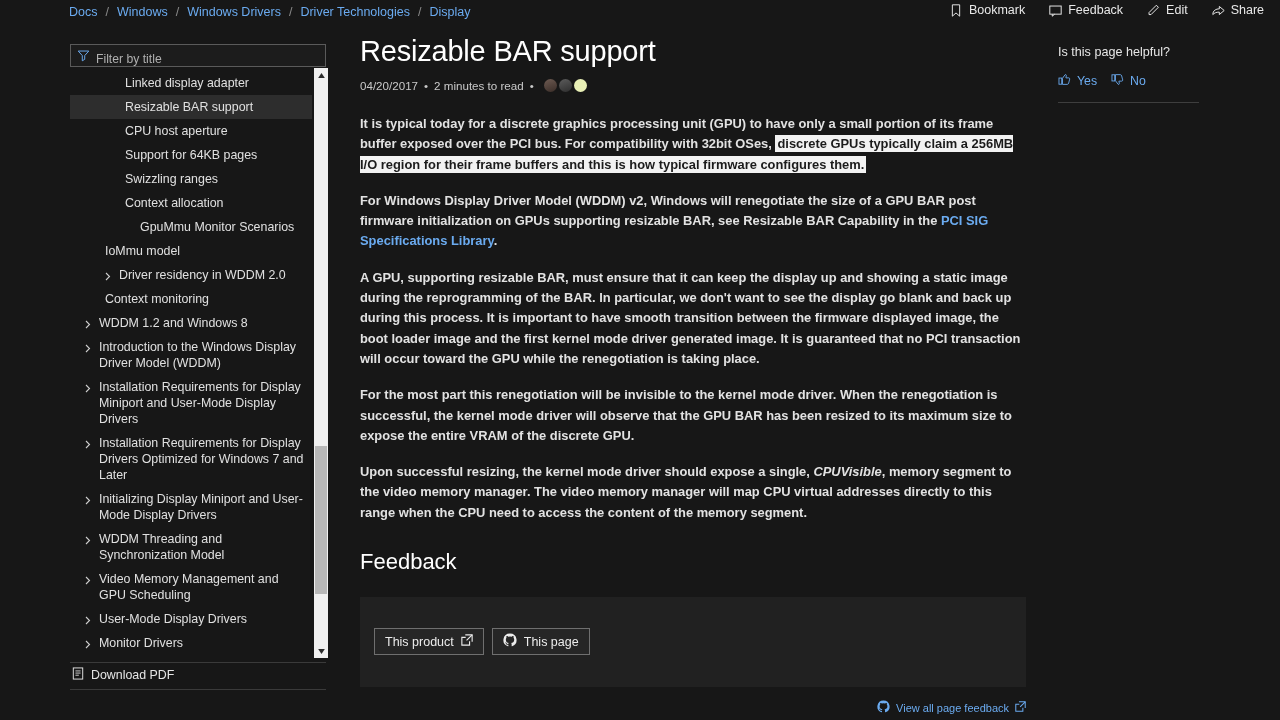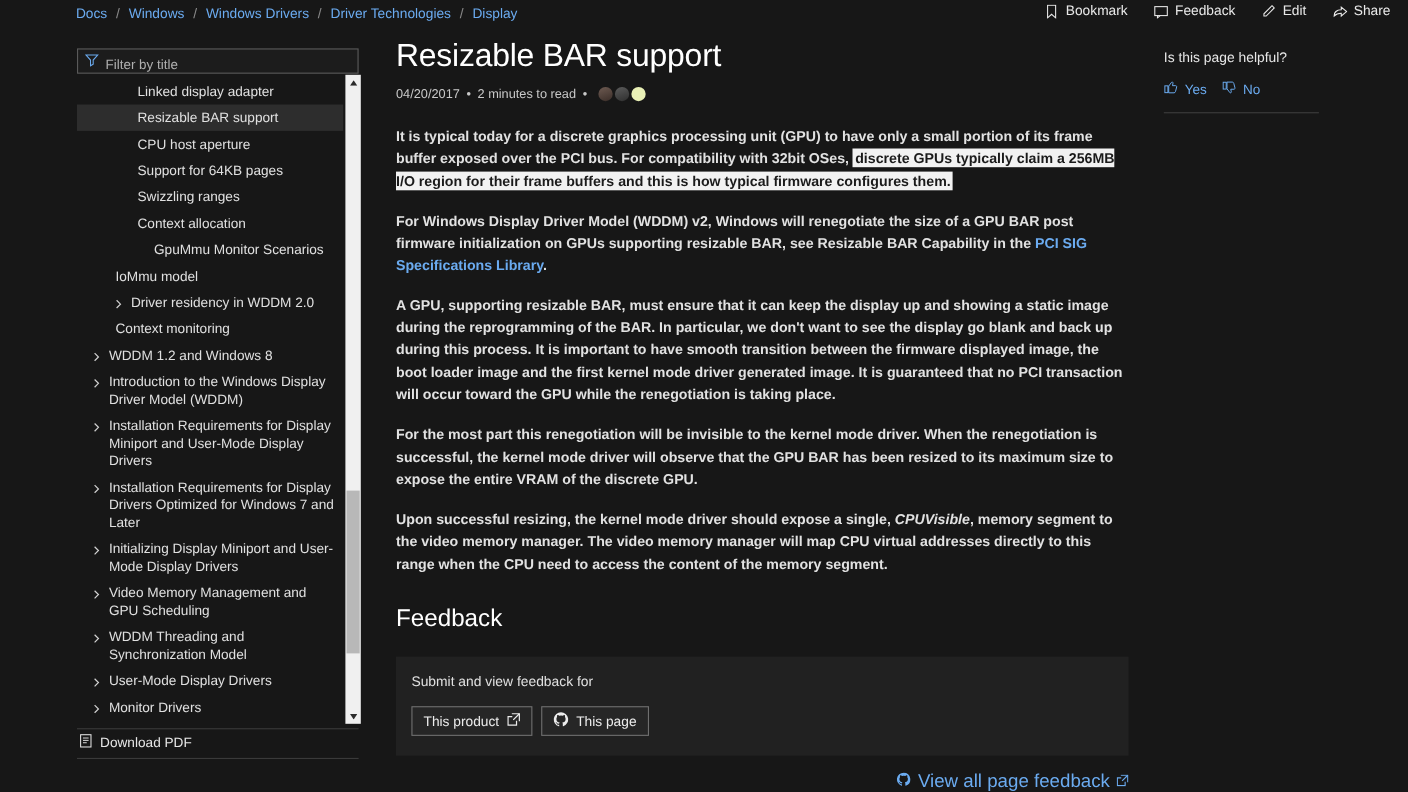--- a/index.html
+++ b/index.html
@@ -145,21 +145,21 @@
   #feedback-card .fb-title { font-size: 12.6px; color: #e0e0e0; }
   #fb-buttons { display: flex; gap: 8px; margin-top: 15px; }
   .fb-btn {
     border: 1px solid #6f6f6f; background: #262626; color: #ececec;
     font-size: 12.5px; font-family: "Liberation Sans", sans-serif;
     padding: 5px 10px; display: flex; align-items: center; gap: 7px;
     height: 27px; line-height: 16px;
   }
   #view-all {
     margin-top: 13px; display: flex; justify-content: flex-end;
-    align-items: center; gap: 6px; font-size: 17px; color: #6babf0;
+    align-items: center; gap: 6px; font-size: 11px; color: #6babf0;
   }
 
   
   #rightrail { position: absolute; left: 1058px; top: 45px; width: 200px; }
   #helpful-q { font-size: 12.6px; color: #e6e6e6; }
   #helpful-btns { display: flex; gap: 14px; margin-top: 14px; }
   #helpful-btns .hb { display: flex; align-items: center; gap: 6px; font-size: 12.3px; color: #6babf0; }
   #rail-sep { margin-top: 13px; width: 141px; height: 1px; background: #3e3e3e; }
 </style>
 </head>
@@ -286,27 +286,27 @@
         <a class="nav-item depth1 has-chev">
           <span class="chev"><svg width="6" height="9" viewBox="0 0 6 9">
               <path d="M1 1l3.5 3.5L1 8" fill="none" stroke="#cfcfcf" stroke-width="1.1"></path>
             </svg></span>
           <span class="lbl">Initializing Display Miniport and User-Mode Display Drivers</span>
         </a>
         <a class="nav-item depth1 has-chev">
           <span class="chev"><svg width="6" height="9" viewBox="0 0 6 9">
               <path d="M1 1l3.5 3.5L1 8" fill="none" stroke="#cfcfcf" stroke-width="1.1"></path>
             </svg></span>
+          <span class="lbl">WDDM Threading and Synchronization Model</span>
+        </a>
+        <a class="nav-item depth1 has-chev">
+          <span class="chev"><svg width="6" height="9" viewBox="0 0 6 9">
+              <path d="M1 1l3.5 3.5L1 8" fill="none" stroke="#cfcfcf" stroke-width="1.1"></path>
+            </svg></span>
           <span class="lbl">Video Memory Management and GPU Scheduling</span>
-        </a>
-        <a class="nav-item depth1 has-chev">
-          <span class="chev"><svg width="6" height="9" viewBox="0 0 6 9">
-              <path d="M1 1l3.5 3.5L1 8" fill="none" stroke="#cfcfcf" stroke-width="1.1"></path>
-            </svg></span>
-          <span class="lbl">WDDM Threading and Synchronization Model</span>
         </a>
         <a class="nav-item depth1 has-chev">
           <span class="chev"><svg width="6" height="9" viewBox="0 0 6 9">
               <path d="M1 1l3.5 3.5L1 8" fill="none" stroke="#cfcfcf" stroke-width="1.1"></path>
             </svg></span>
           <span class="lbl">User-Mode Display Drivers</span>
         </a>
         <a class="nav-item depth1 has-chev">
           <span class="chev"><svg width="6" height="9" viewBox="0 0 6 9">
               <path d="M1 1l3.5 3.5L1 8" fill="none" stroke="#cfcfcf" stroke-width="1.1"></path>
@@ -367,21 +367,20 @@
     <p>A GPU, supporting resizable BAR, must ensure that it can keep the display up and showing a static image during the reprogramming of the BAR. In particular, we don't want to see the display go blank and back up during this process. It is important to have smooth transition between the firmware displayed image, the boot loader image and the first kernel mode driver generated image. It is guaranteed that no PCI transaction will occur toward the GPU while the renegotiation is taking place.</p>
 
     <p>For the most part this renegotiation will be invisible to the kernel mode driver. When the renegotiation is successful, the kernel mode driver will observe that the GPU BAR has been resized to its maximum size to expose the entire VRAM of the discrete GPU.</p>
 
     <p><span>Upon successful resizing, the kernel mode driver should expose a single, </span><span class="ital">CPUVisible</span><span>, memory segment to the video memory manager. The video memory manager will map CPU virtual addresses directly to this range when the CPU need to access the content of the memory segment.</span></p>
   </div>
 
   <h2 id="feedback-h">Feedback</h2>
 
   <div id="feedback-card">
-    <div class="fb-title">Submit and view feedback for</div>
     <div id="fb-buttons">
       <button class="fb-btn">
         <span>This product</span>
         <span>
           <svg width="12" height="12" viewBox="0 0 14 14">
               <path d="M5 1h8v8" fill="none" stroke="#ececec" stroke-width="1.3"></path>
               <path d="M13 1 6.5 7.5" stroke="#ececec" stroke-width="1.3"></path>
               <path d="M10 8.5V13H1V4h4.5" fill="none" stroke="#ececec" stroke-width="1.3"></path>
             </svg>
         </span>

